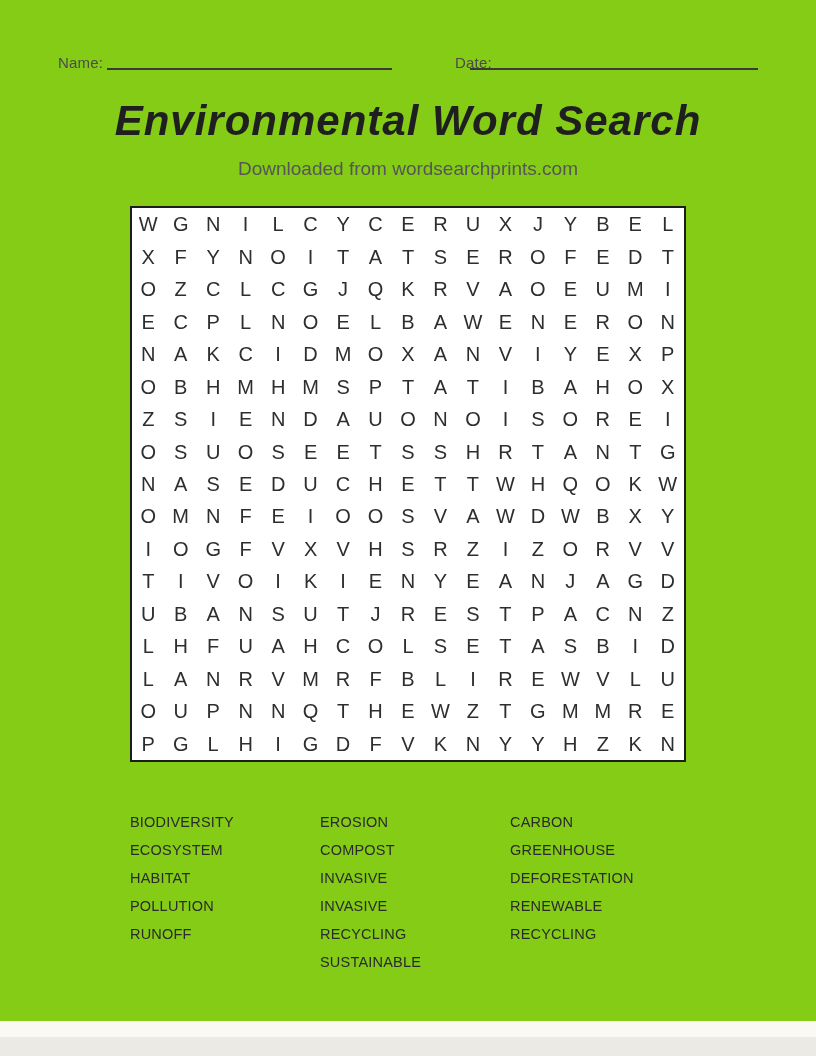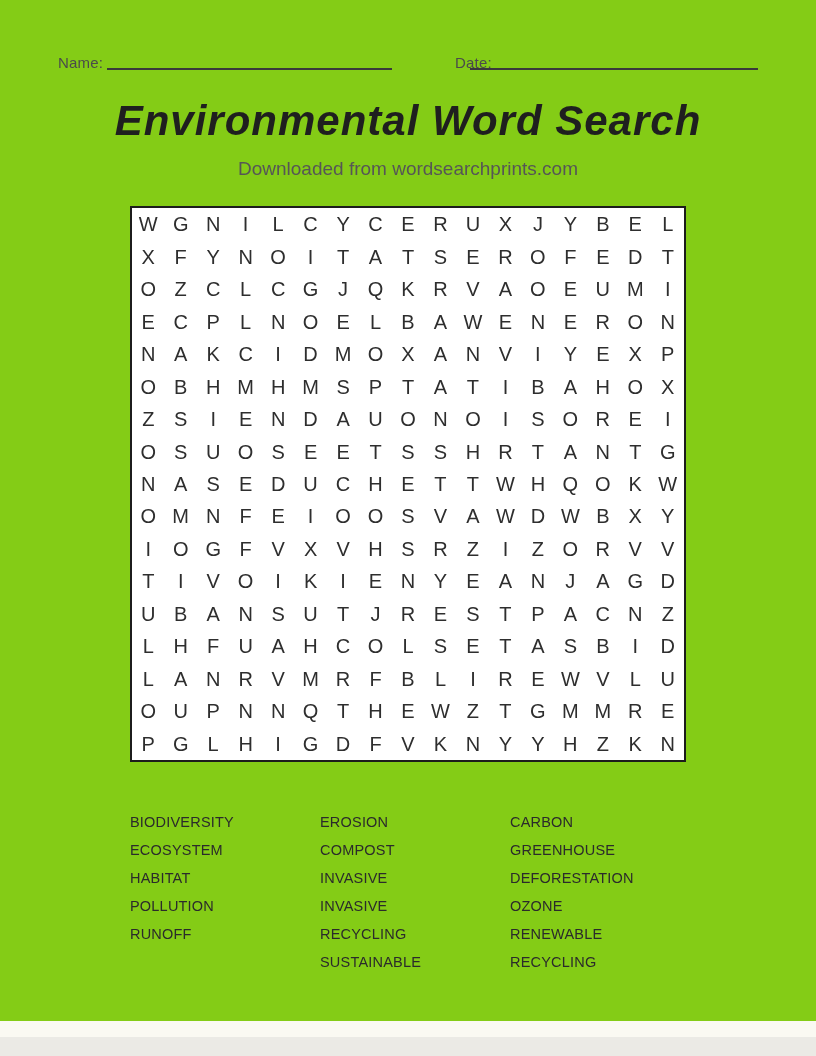--- a/index.html
+++ b/index.html
@@ -408,21 +408,20 @@
         <div class="word-item">COMPOST</div>
         <div class="word-item">INVASIVE</div>
         <div class="word-item">INVASIVE</div>
         <div class="word-item">RECYCLING</div>
         <div class="word-item">SUSTAINABLE</div>
       </div>
       <div class="word-col">
         <div class="word-item">CARBON</div>
         <div class="word-item">GREENHOUSE</div>
         <div class="word-item">DEFORESTATION</div>
-        <div class="word-item">OZONE</div>
         <div class="word-item">RENEWABLE</div>
         <div class="word-item">RECYCLING</div>
       </div>
     </div>
 
   <div class="footer-strip-light"></div>
   <div class="footer-strip-gray"></div>
 
 </div>
 

